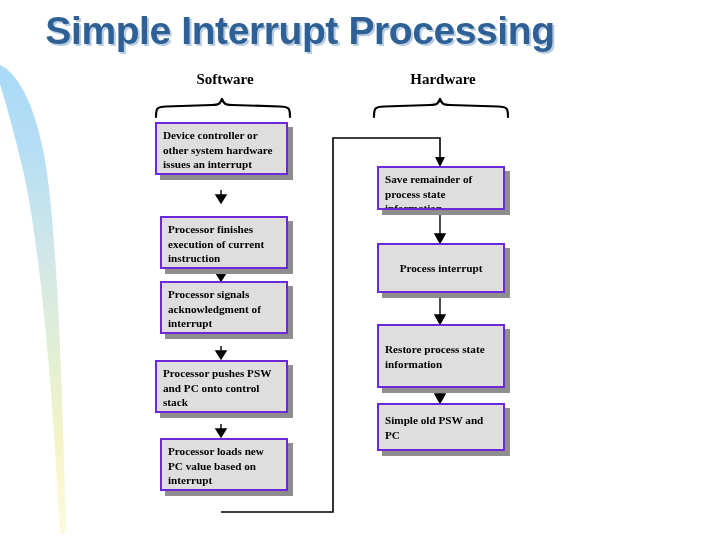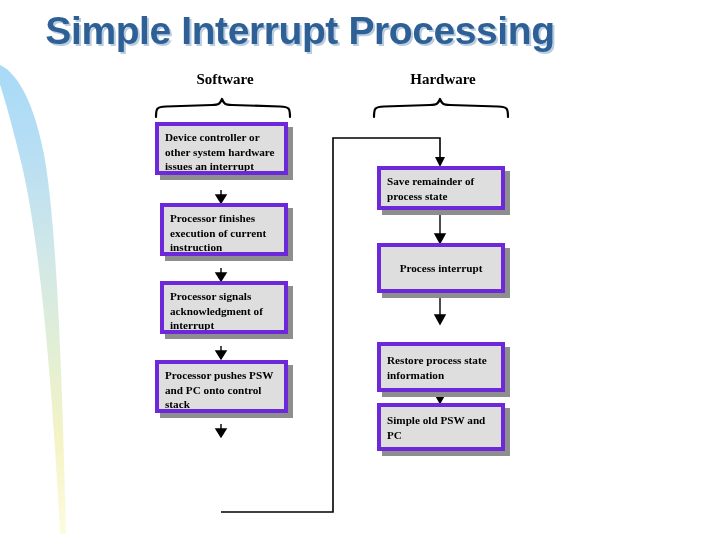--- a/index.html
+++ b/index.html
@@ -48,21 +48,21 @@
     color:#000;
     text-align:center;
     white-space:nowrap;
   }
 
   
   .flow-box{
     position:absolute;
     box-sizing:border-box;
     background:#dedede;
-    border:4px solid #6d28d9;
+    border:2px solid #6d28d9;
     box-shadow:5px 5px 0 #8e8e8e;
     font-family:"Liberation Serif", serif;
     font-weight:bold;
     font-size:11.2px;
     line-height:14.5px;
     color:#000;
     padding:4px 6px 3px 6px;
     overflow:hidden;
   }
   .flow-box.center-text{ text-align:center; }
@@ -131,42 +131,45 @@
 
       <line x1="440" y1="372" x2="440" y2="396"></line>
       <polygon points="435,394 445,394 440,403"></polygon>
     </g>
   </svg>
 
   <div class="flow-box" style="left:155px;top:122px;width:133px;height:53px;">
     <span>Device controller or other system hardware issues an interrupt</span>
   </div>
 
-  <div class="flow-box" style="left:160px;top:203px;width:128px;height:53px;">
+  <div class="flow-box" style="left:160px;top:216px;width:128px;height:53px;">
     <span>Processor finishes execution of current instruction</span>
   </div>
 
   <div class="flow-box" style="left:155px;top:360px;width:133px;height:53px;">
     <span>Processor pushes PSW and PC onto control stack</span>
   </div>
 
   <div class="flow-box" style="left:160px;top:281px;width:128px;height:53px;">
     <span>Processor signals acknowledgment of interrupt</span>
   </div>
 
+  <div class="flow-box" style="left:160px;top:438px;width:128px;height:53px;">
+    <span>Processor loads new PC value based on interrupt</span>
+  </div>
 
   <div class="flow-box" style="left:377px;top:166px;width:128px;height:44px;">
     <span>Save remainder of process state information</span>
   </div>
 
   <div class="flow-box mid-v center-text" style="left:377px;top:243px;width:128px;height:50px;">
     <span>Process interrupt</span>
   </div>
 
-  <div class="flow-box mid-v" style="left:377px;top:342px;width:128px;height:50px;">
+  <div class="flow-box mid-v" style="left:377px;top:324px;width:128px;height:64px;">
     <span>Restore process state information</span>
   </div>
 
   <div class="flow-box mid-v" style="left:377px;top:403px;width:128px;height:48px;">
     <span>Simple old PSW and PC</span>
   </div>
 
 </div>
 
 </body></html>

